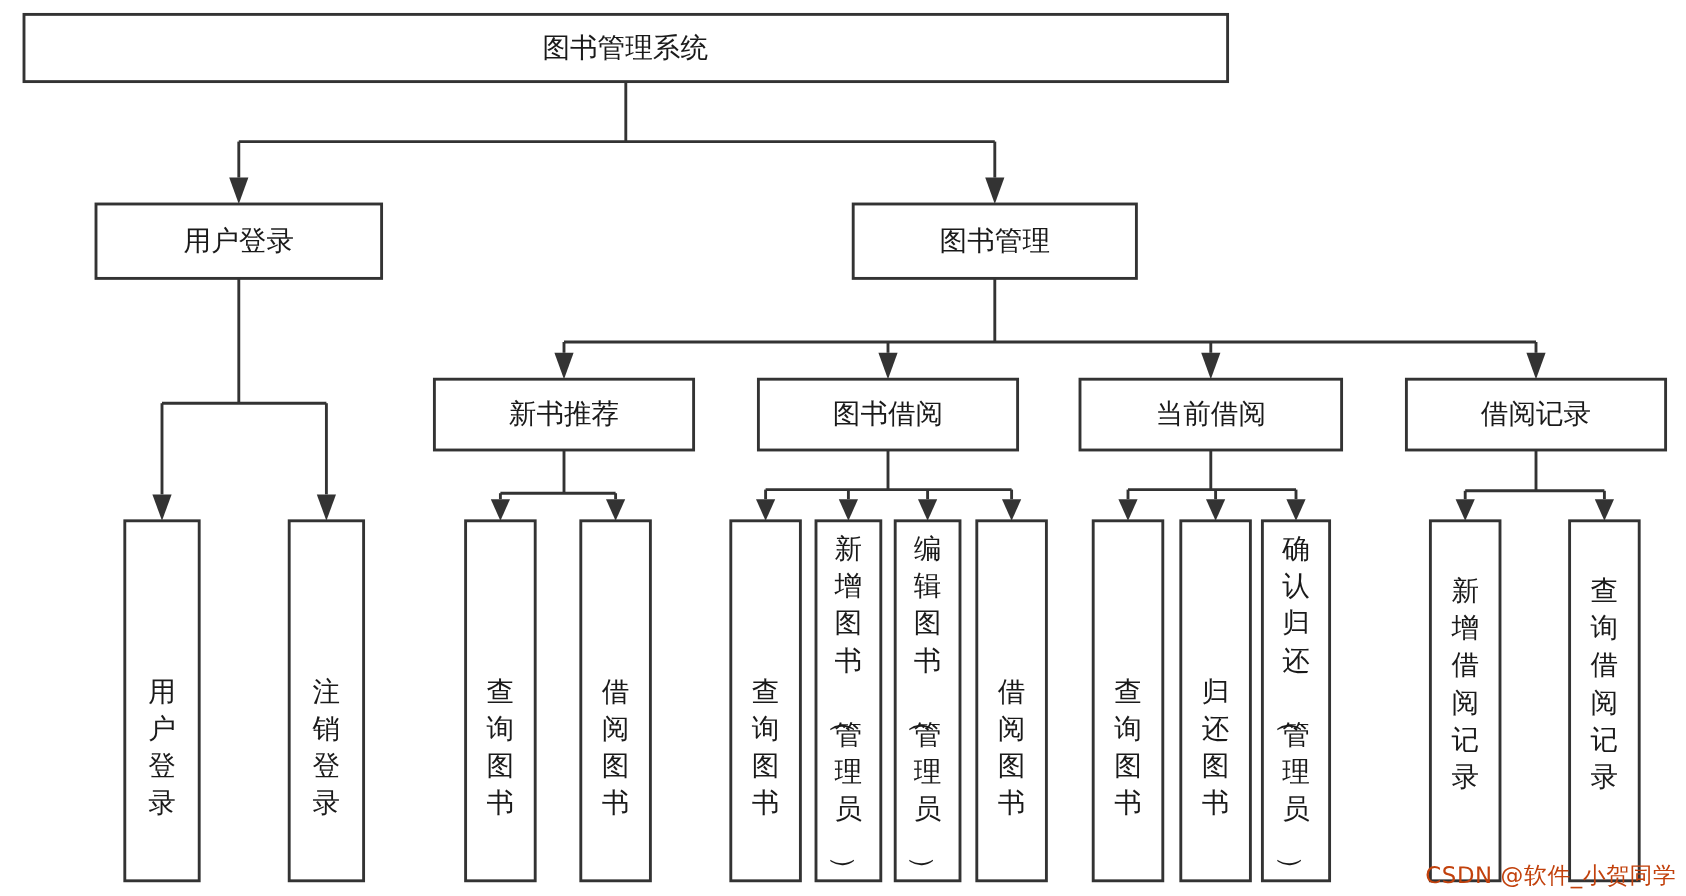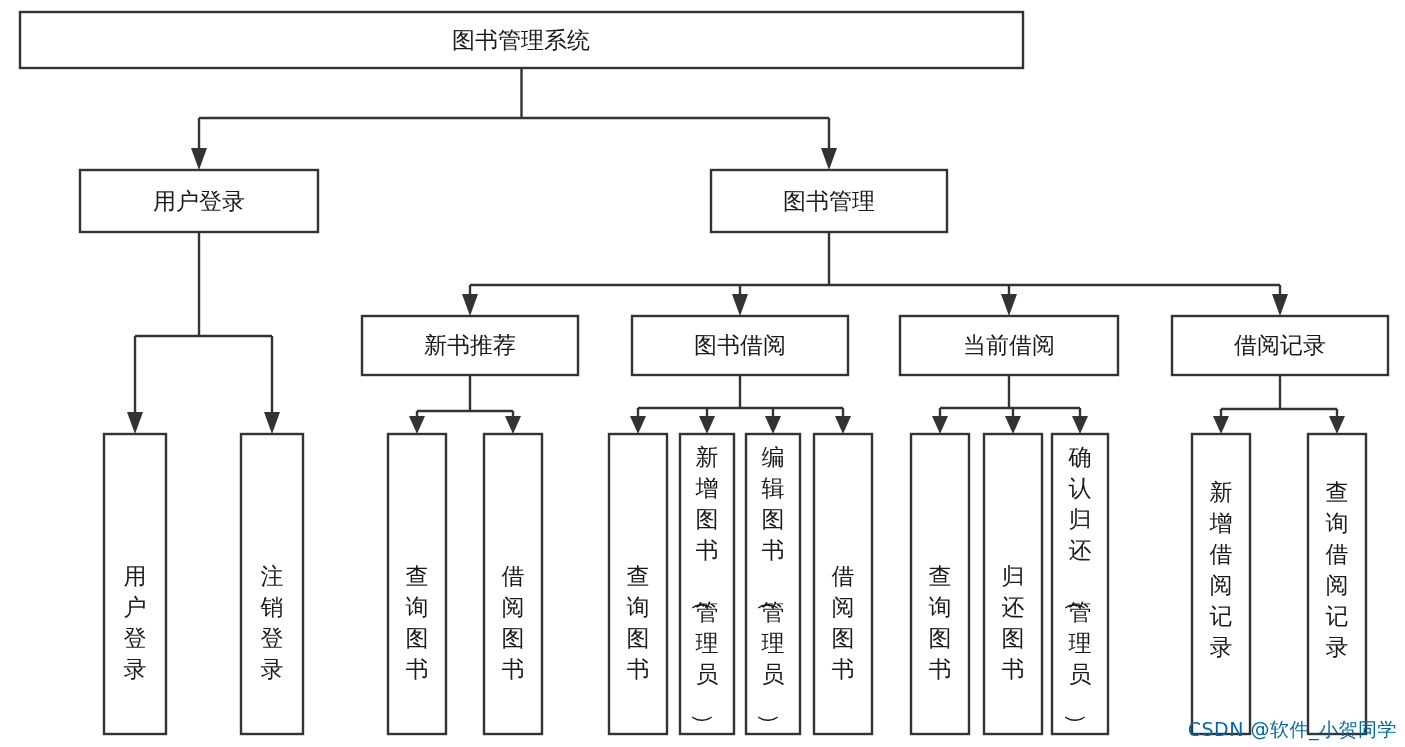--- a/index.html
+++ b/index.html
@@ -54,21 +54,21 @@
   .arrow-head {
     fill: #333333;
     stroke: none;
   }
   .watermark {
     position: absolute;
     right: 8px;
     bottom: 4px;
     font-family: "DejaVu Sans", "Liberation Sans", sans-serif;
     font-size: 19px;
-    color: #0369a1;
+    color: #c2410c;
     white-space: nowrap;
     letter-spacing: 0.5px;
     user-select: none;
   }
 </style>
 </head>
 <body>
 
 <div id="diagram-root">
 

